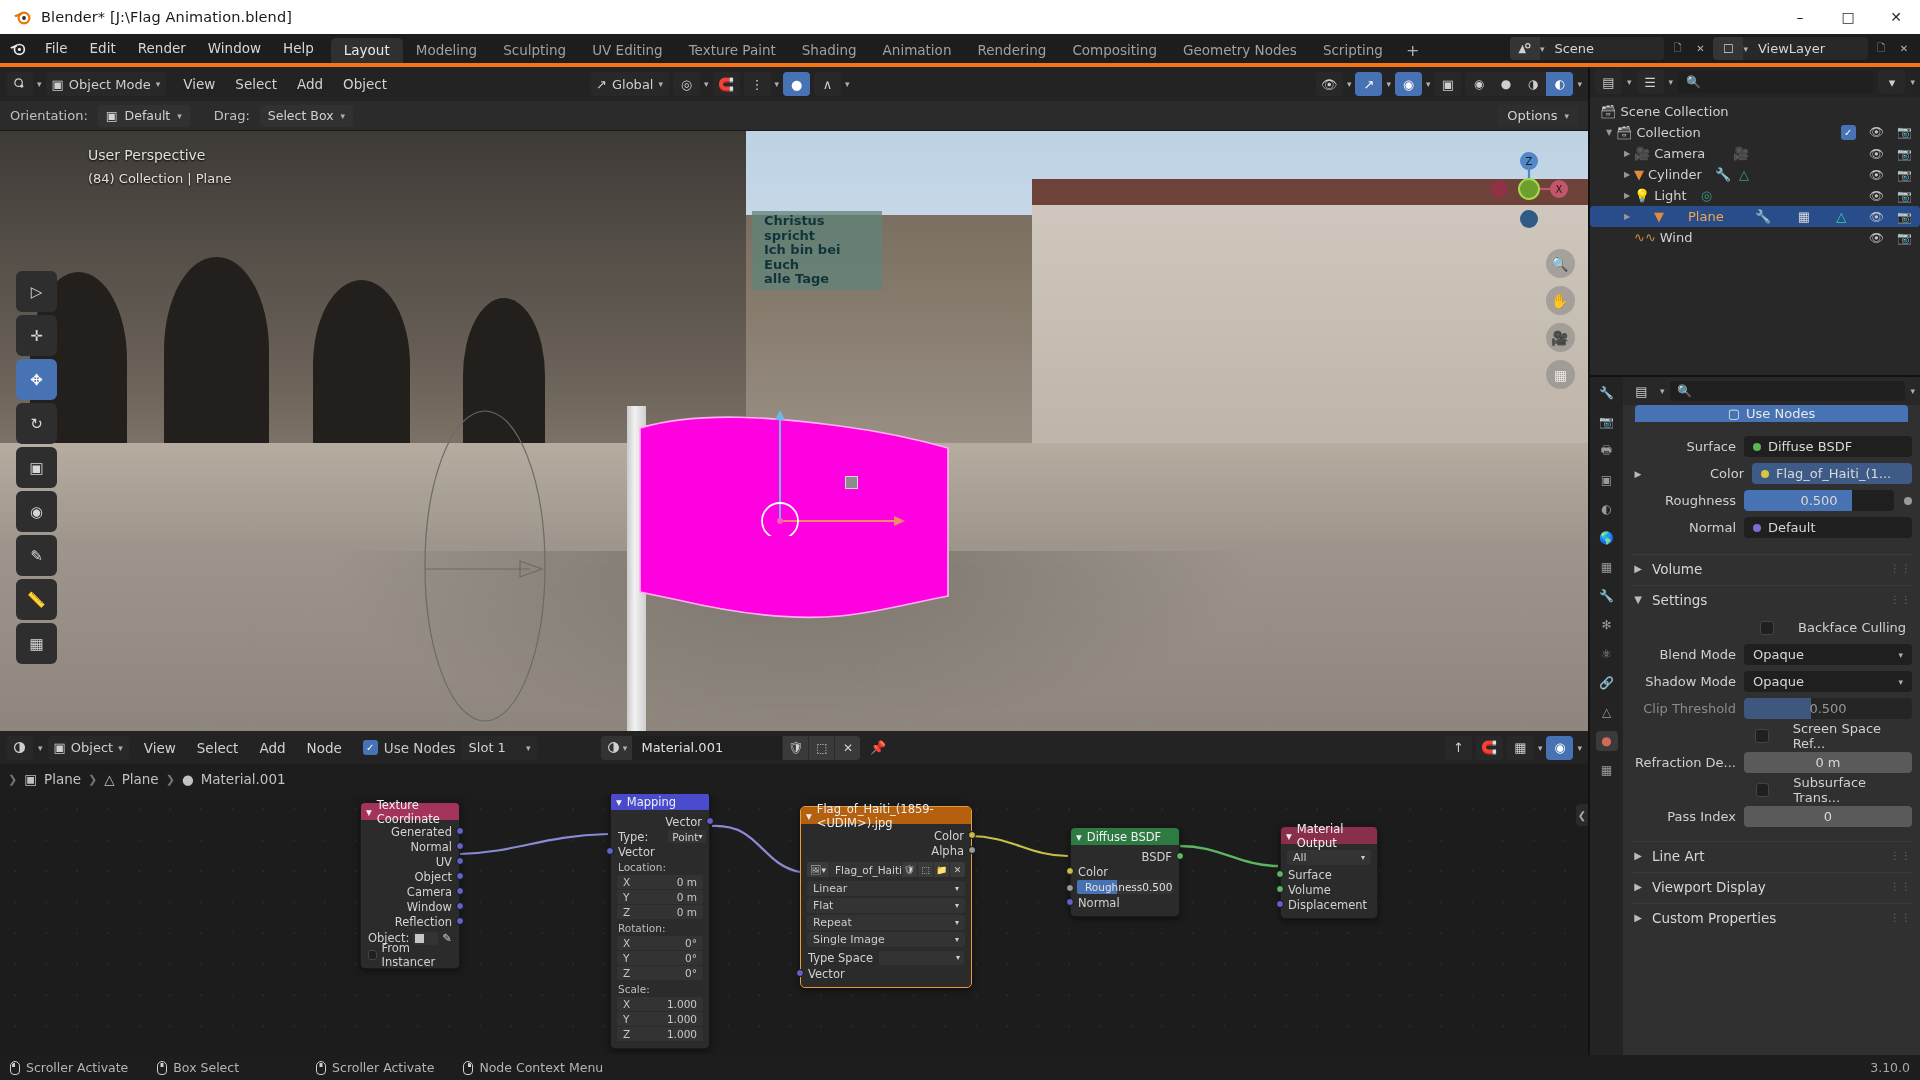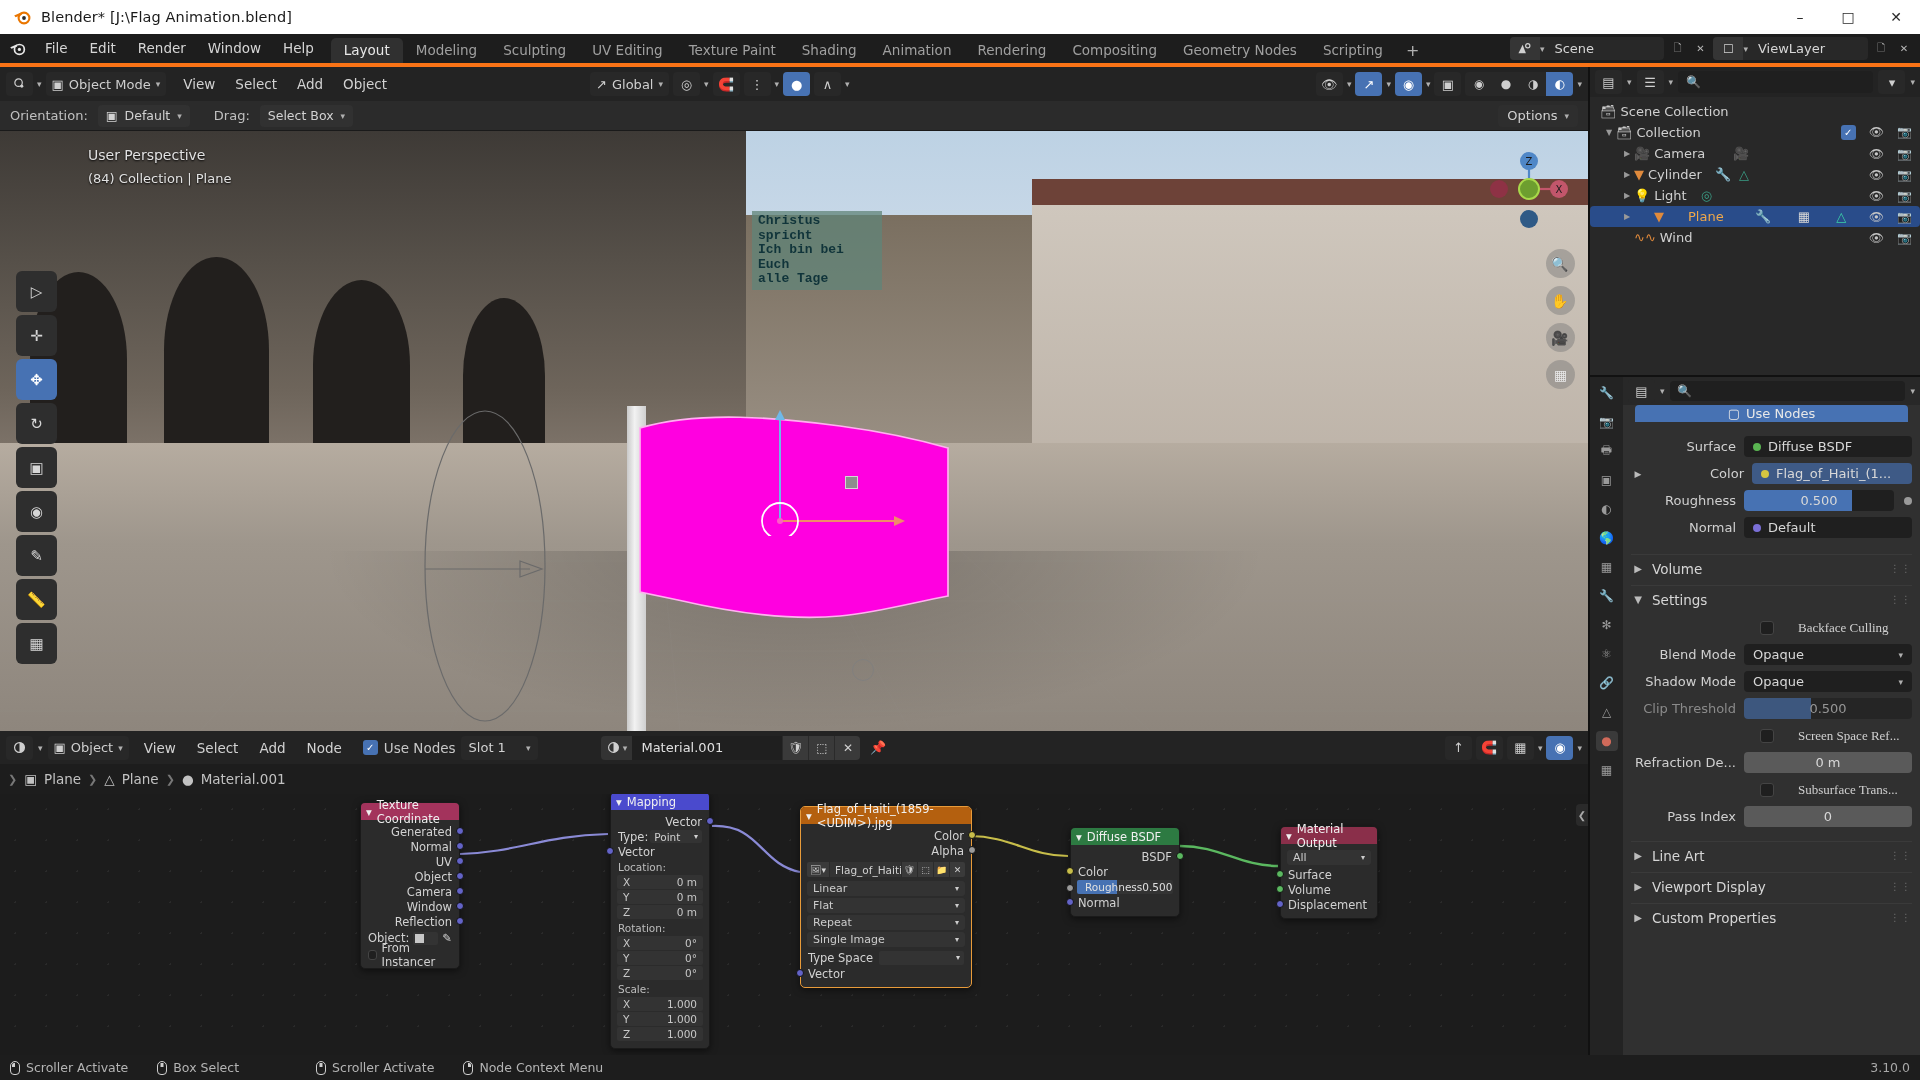--- a/index.html
+++ b/index.html
@@ -86,21 +86,21 @@
   .bldgM { position:absolute; left:45%; top:14%; width:22%; height:40%;
     background:linear-gradient(180deg,#7a6f60,#9a9084);}
   .ground { position:absolute; left:0; bottom:0; right:0; height:48%;
     background:linear-gradient(180deg,#b6aca0,#9e968c 35%,#8e867d); }
   .groundShade { position:absolute; left:20%; bottom:0; width:60%; height:30%;
     background:radial-gradient(ellipse at 50% 0%, rgba(0,0,0,.22), rgba(0,0,0,0) 70%); }
 
   .grid { position:absolute; inset:0; opacity:.22; }
   .pole { position:absolute; background:linear-gradient(90deg,#c9c9c9,#f2f2f2 40%,#cfcfcf); }
   .greenbanner { position:absolute; background:rgba(96,132,120,.75);
-    color:#10343a; font-size:13px; font-weight:bold; line-height:1.12; padding:3px 6px;font-family:Liberation Mono, monospace; }
+    color:#10343a; font-size:13px; font-weight:bold; line-height:1.12; padding:3px 12px; }
   .gizmo { position:absolute; }
   .navbtn { position:absolute; right:13px; width:29px; height:29px; border-radius:50%;
     background:rgba(120,120,120,.45); display:flex; align-items:center;
     justify-content:center; color:#e8e8e8; font-size:14px; }
   .vptext { position:absolute; left:88px; color:#e2e2e2; font-size:14px; text-shadow:0 1px 2px #000;}
   .toolcol { position:absolute; left:16px; top:140px; width:41px;
     display:flex; flex-direction:column; gap:3px; }
   .toolcol .tbtn { width:41px; height:41px; background:#2e2e2e; border-radius:6px;
     display:flex; align-items:center; justify-content:center; color:#d6d6d6; font-size:15px;}
   .toolcol .tbtn.on { background:#4772b3; color:#fff; }
@@ -188,21 +188,21 @@
   .pv.link { background:#3e5a86; }
   .pv.sl { background:#1f1f1f; position:relative; overflow:hidden; justify-content:center;}
   .pv.sl .f { position:absolute; left:0; top:0; bottom:0; background:#4772b3;}
   .pv.sl span { position:relative; }
   .dot { width:8px; height:8px; border-radius:50%; flex:0 0 auto;}
   .panelhdr { height:28px; display:flex; align-items:center; gap:7px; font-size:13.5px;
     color:#d6d6d6; border-top:1px solid #3a3a3a; margin-top:3px;}
   .panelhdr .ar { font-size:10px; color:#bbb; width:14px; text-align:center;}
   .panelhdr .grip { margin-left:auto; color:#6a6a6a; font-size:10px; letter-spacing:1px;}
   .chk { width:14px; height:14px; background:#1f1f1f; border-radius:3px; border:1px solid #444;}
-  .prow2 { display:flex; align-items:center; height:25px; gap:24px; margin-top:2px;font-family:Liberation Serif, serif;}
+  .prow2 { display:flex; align-items:center; height:25px; gap:24px; margin-top:2px;}
   .prow2 .sp { width:105px; }
 
   
   .status { height:25px; background:#1d1d1d; display:flex; align-items:center;
     padding:0 10px; gap:7px; font-size:12.5px; color:#b4b4b4; }
   .status .mg { display:inline-flex; align-items:center; gap:6px; margin-right:22px;}
   .mouse { width:10px; height:14px; border:1.3px solid #cfcfcf; border-radius:5px 5px 4px 4px;
     position:relative; flex:0 0 auto;}
   .mouse.lmb::after{content:"";position:absolute;left:1px;top:1px;width:3px;height:4px;background:#cfcfcf;border-radius:2px 0 0 0;}
   .mouse.mmb::after{content:"";position:absolute;left:50%;transform:translateX(-50%);top:1px;width:3px;height:4px;background:#cfcfcf;}
@@ -579,21 +579,21 @@
           <div class="node" style="left:610px; top:-2px; width:100px;">
             <div class="nhdr" style="background:#4a4acd">
               <span>▾</span>
               <span>Mapping</span>
             </div>
             <div class="nbody">
               <div class="row r">
                   <span>Vector</span>
                   <i class="sock r" style="background:#6363c7;top:3px"></i>
                 </div>
-              <div class="row" style="gap:2px">
+              <div class="row" style="gap:20px">
                 <span>Type:</span>
                 <span style="flex:1;height:13px;background:#333;border-radius:2px;display:flex;align-items:center;justify-content:space-between;padding:0 4px;font-size:10.5px">
                   <b style="font-weight:normal">Point</b>
                     <i style="font-style:normal;font-size:8px">▾</i>
                 </span>
               </div>
               <div class="row">
                   <i class="sock l" style="background:#6363c7;top:3px"></i>
                   <span>Vector</span>
                 </div>

